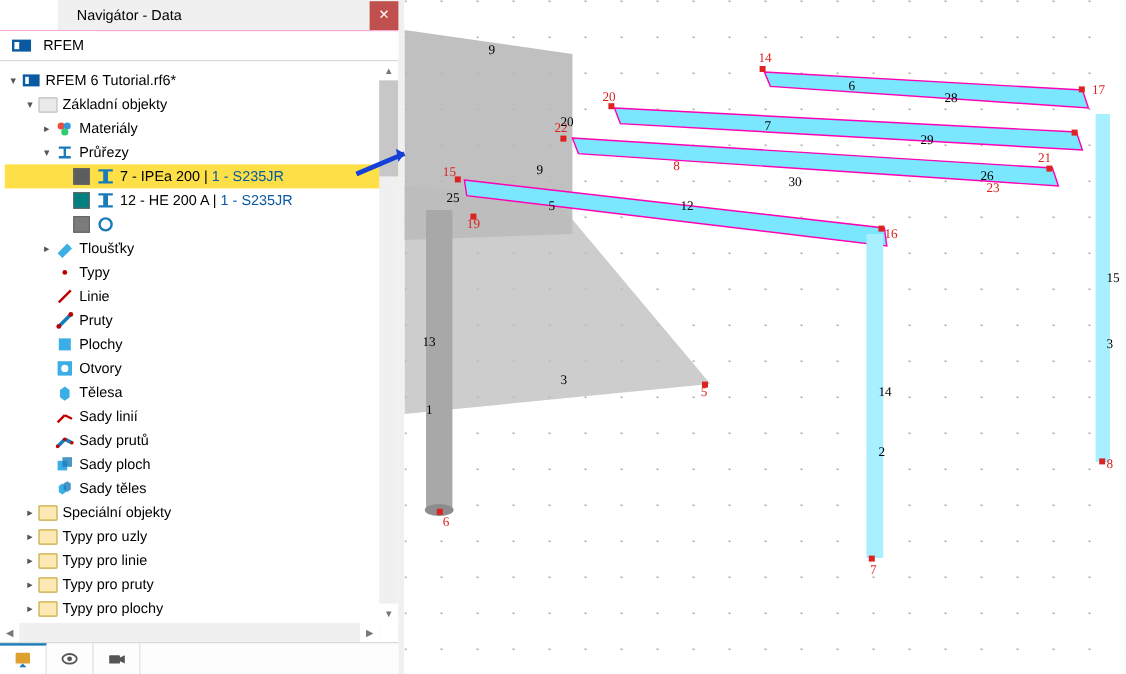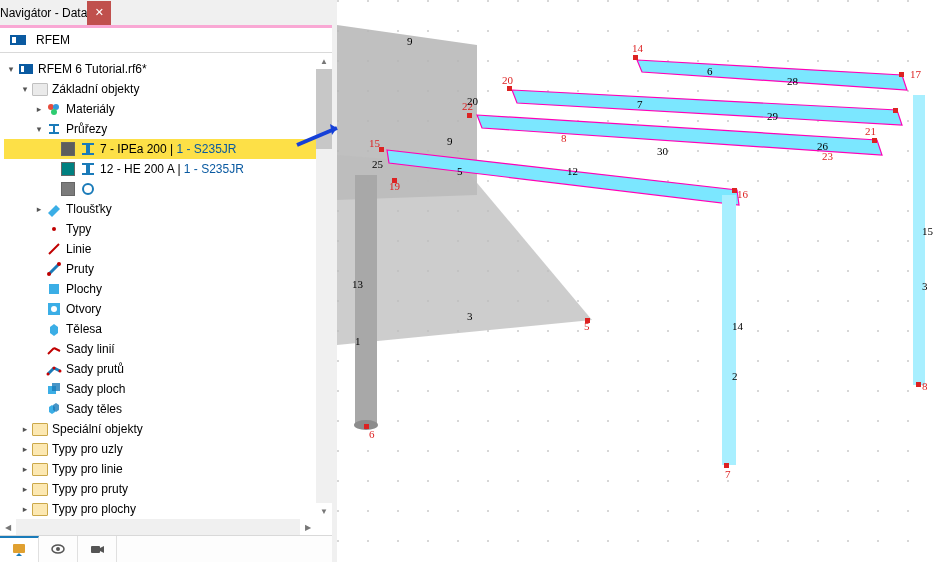--- a/index.html
+++ b/index.html
@@ -1,29 +1,29 @@
 <!DOCTYPE html>
 <html><head>
 <meta charset="utf-8">
 <style>
   html, body { margin: 0; padding: 0; font-family: "Segoe UI", Tahoma, sans-serif; font-size: 12px; background: #fff; overflow: hidden; }
   .app { display: flex; width: 938px; height: 562px; }
   .panel { width: 332px; height: 562px; display: flex; flex-direction: column; border-right: 5px solid #f0f0f0; }
   .panel-header {
     height: 25px; background: #f0f0f0;
-    display: flex; align-items: center; justify-content: flex-start;
-    padding: 0 0 0 0; color: #000;
+    display: flex; align-items: center; justify-content: space-between;
+    padding: 0 0 0 16px; color: #000; margin-left: 48px;
   }
   .panel-header .close {
     width: 24px; height: 24px; background: #c0504d; color: #fff;
     display: flex; align-items: center; justify-content: center;
     font-size: 11px; cursor: pointer;
   }
   .tabs-top {
-    display: flex; border-top: 3px solid #f9a8d4; border-bottom: 1px solid #d9d9d9;
+    display: flex; border-top: 1px solid #f9a8d4; border-bottom: 1px solid #d9d9d9;
     background: #fff;
   }
   .tab-top { padding: 4px 10px 4px 10px; display:flex; align-items:center; gap:6px; }
   .tab-top.active { background:#fff; }
   .tree-wrap { flex:1; position:relative; overflow:hidden; }
   .tree { padding: 6px 0 6px 4px; }
   .row { display:flex; align-items:center; height:20px; white-space:nowrap; }
   .row.selected { background:#fde047; }
   .chev { width:14px; text-align:center; color:#555; font-size:9px; user-select:none; }
   .spacer { display:inline-block; }

